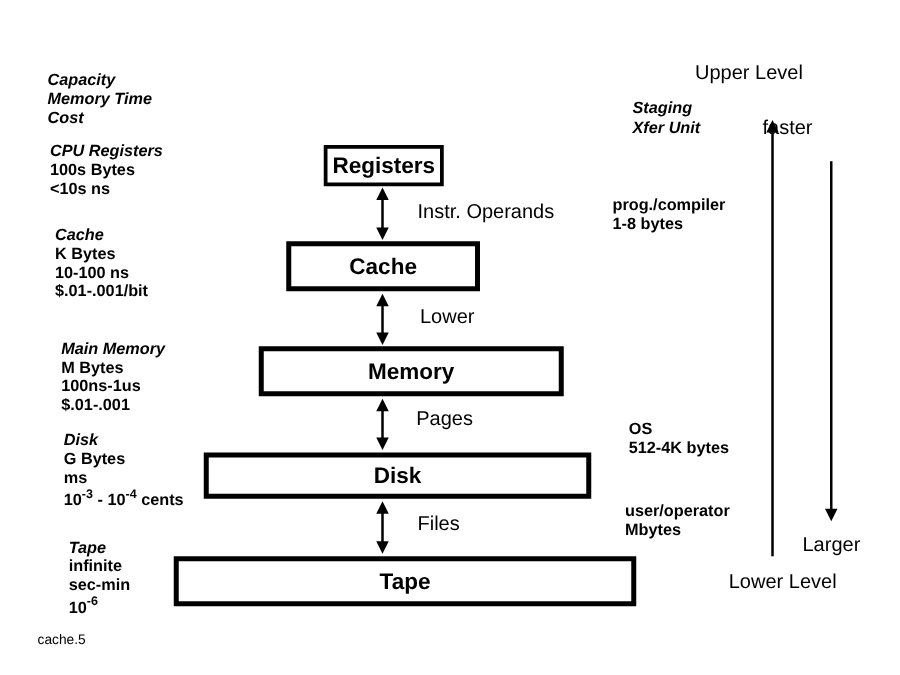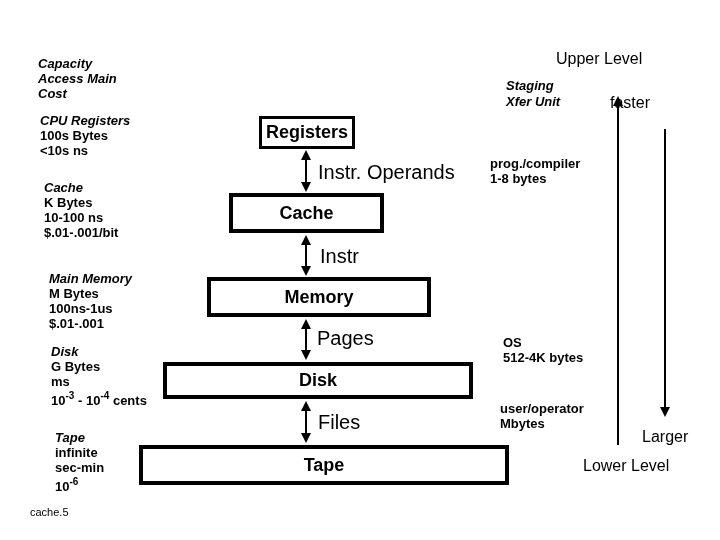--- a/index.html
+++ b/index.html
@@ -28,21 +28,21 @@
   .gline sup{font-size:10px;position:relative;top:-1px;font-weight:bold;}
   .hbox{
     position:absolute;
     border:4px solid #000;
     background:#fff;
     display:flex;align-items:center;justify-content:center;
     font-weight:bold;font-size:18px;
     box-sizing:border-box;
   }
   .hbox.thin{border-width:3px;}
-  .tlabel{font-size:20px;white-space:nowrap;}
+  .tlabel{font-size:16px;white-space:nowrap;margin-left:16px;}
   .rnote{font-size:13px;font-weight:bold;line-height:15px;white-space:nowrap;}
   .rstage{font-size:13px;font-weight:bold;font-style:italic;line-height:16px;white-space:nowrap;}
   .rbig{font-size:16px;white-space:nowrap;}
   .footer{font-size:11px;white-space:nowrap;}
   
   .varrow{
     position:absolute;width:2px;background:#000;
   }
   .varrow.up::before{
     content:"";position:absolute;top:-9px;left:-4px;width:0;height:0;
@@ -56,21 +56,21 @@
   }
 </style>
 </head>
 <body>
 
 <div id="slide">
 
 
   <div class="abs lhead" style="left:38px;top:56px;">
     <div>Capacity</div>
-    <div>Access Main</div>
+    <div>Memory Time</div>
     <div>Cost</div>
   </div>
 
   <div class="abs lgroup" style="left:40px;top:113px;">
     <div class="gname">CPU Registers</div>
     <div class="gline">100s Bytes</div>
     <div class="gline">&lt;10s ns</div>
   </div>
 
   <div class="abs lgroup" style="left:44px;top:180px;">
@@ -102,39 +102,39 @@
   </div>
 
   <div class="hbox thin" style="left:259px;top:116px;width:96px;height:33px;">
     <span>Registers</span>
   </div>
 
   <div class="hbox" style="left:229px;top:193px;width:155px;height:40px;">
     <span>Cache</span>
   </div>
 
-  <div class="hbox" style="left:207px;top:277px;width:224px;height:40px;">
+  <div class="hbox" style="left:207px;top:277px;width:244px;height:40px;">
     <span>Memory</span>
   </div>
 
   <div class="hbox" style="left:163px;top:362px;width:310px;height:37px;">
     <span>Disk</span>
   </div>
 
   <div class="hbox" style="left:139px;top:445px;width:370px;height:40px;">
     <span>Tape</span>
   </div>
 
   <div class="varrow up down" style="left:305px;top:159px;height:24px;"></div>
   <div class="varrow up down" style="left:305px;top:244px;height:23px;"></div>
   <div class="varrow up down" style="left:305px;top:328px;height:23px;"></div>
   <div class="varrow up down" style="left:305px;top:410px;height:24px;"></div>
 
   <div class="abs tlabel" style="left:318px;top:161px;">Instr. Operands</div>
-  <div class="abs tlabel" style="left:320px;top:245px;">Instr</div>
+  <div class="abs tlabel" style="left:320px;top:245px;">Lower</div>
   <div class="abs tlabel" style="left:317px;top:327px;">Pages</div>
   <div class="abs tlabel" style="left:318px;top:411px;">Files</div>
 
   <div class="abs rbig" style="left:556px;top:50px;">Upper Level</div>
 
   <div class="abs rstage" style="left:506px;top:78px;">
     <div>Staging</div>
     <div>Xfer Unit</div>
   </div>
 

